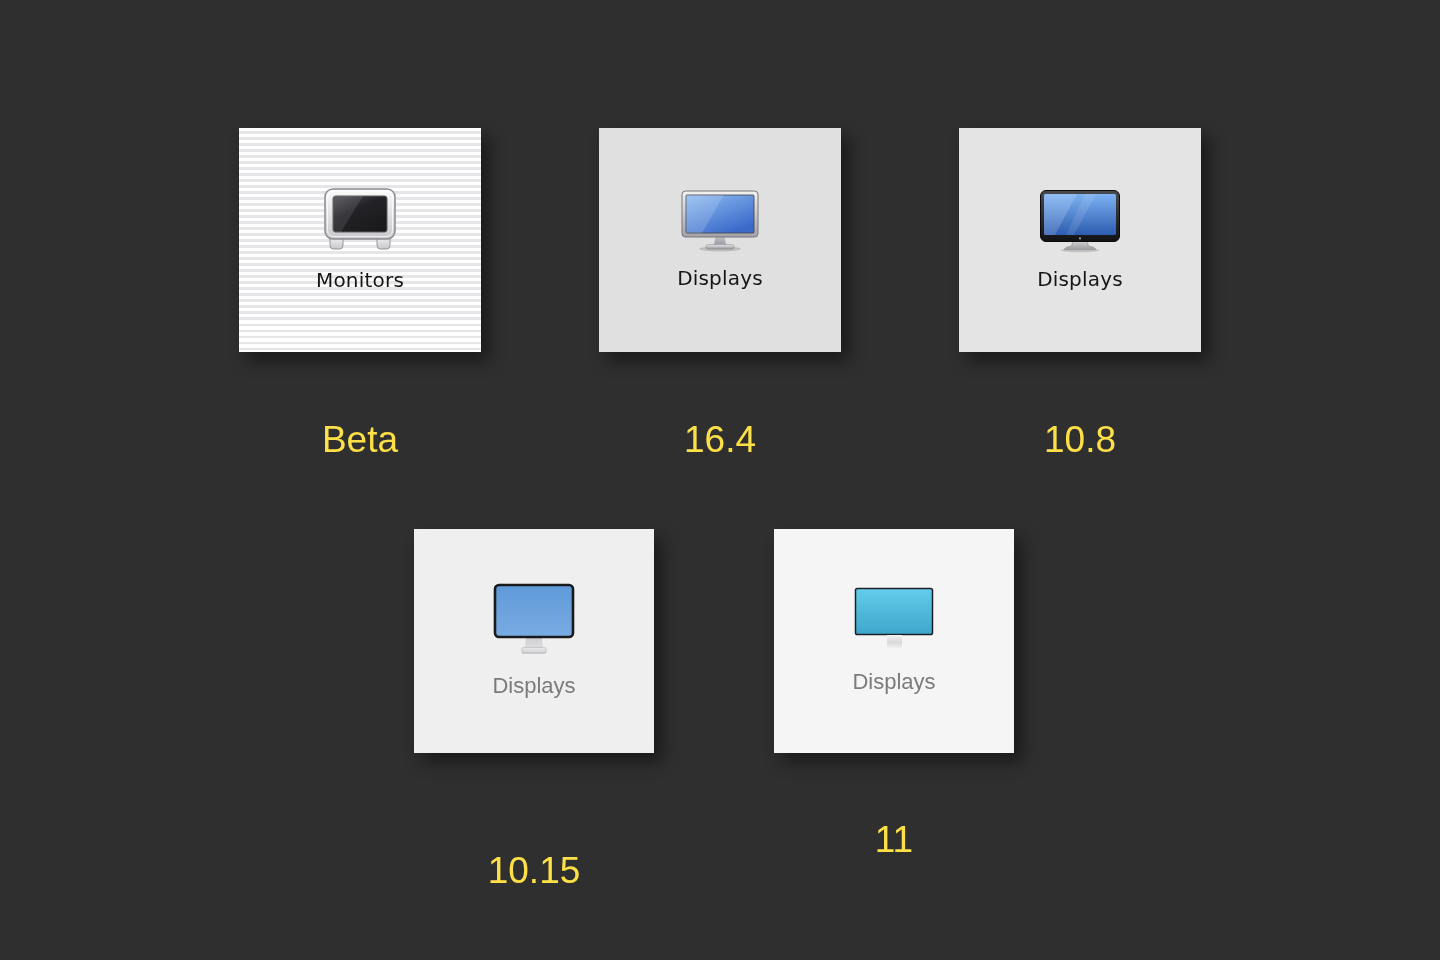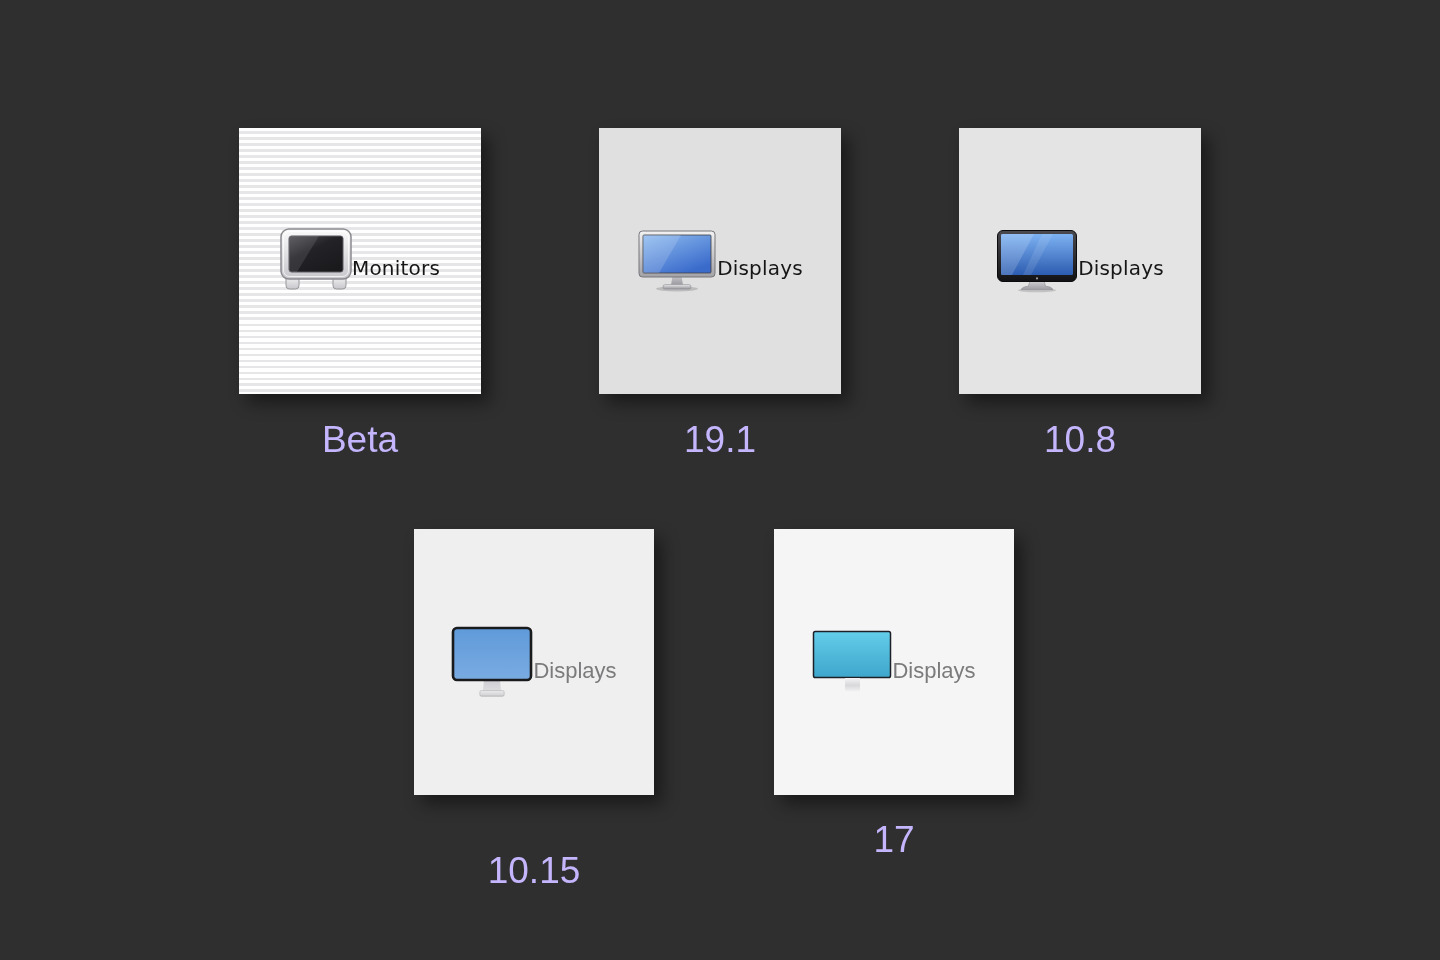--- a/index.html
+++ b/index.html
@@ -3,22 +3,22 @@
 <meta charset="utf-8">
 <style>
   html,body{margin:0;padding:0;}
   body{
     width:1440px;height:960px;position:relative;overflow:hidden;
     background:#2f2f30;
     font-family:"Liberation Sans",sans-serif;
   }
   .tile{
     position:absolute;
-    width:242px;height:266px;
-    display:flex;align-items:center;justify-content:center;
+    width:242px;height:224px;
+    display:flex;flex-direction:column;align-items:center;justify-content:center;
     box-shadow:8px 9px 16px rgba(0,0,0,0.45);
   }
   .tile .icon{display:block;line-height:0;}
   .pane-label{display:block;text-align:center;}
   .pane-label.classic{
     font-family:"DejaVu Sans",sans-serif;
     font-size:20px;color:#161616;margin-top:14px;letter-spacing:0.2px;
   }
   .pane-label.modern{
     font-family:"Liberation Sans",sans-serif;
@@ -30,21 +30,21 @@
       #ffffff 0px,#ffffff 3.5px,
       #e6e6e8 3.5px,#e6e6e8 6px);
   }
   .tile-105{background:#e0e0e1;}
   .tile-108{background:#e4e4e5;}
   .tile-1015{background:#efeff0;width:240px;}
   .tile-11{background:#f5f5f6;width:240px;}
   .version-label{
     position:absolute;
     text-align:center;
-    color:#c4b5fd;
+    color:#fde047;
     font-size:37px;
     font-weight:400;
     line-height:44px;
     font-family:"Liberation Sans",sans-serif;
   }
 </style>
 </head>
 <body>
 
 <div class="tile tile-beta" style="left:239px;top:128px;">
@@ -97,21 +97,21 @@
       <ellipse cx="40" cy="58.8" rx="21" ry="2.6" fill="#000000" opacity="0.16"></ellipse>
       <path d="M35.5,46 h9 l1.5,9 h-12 z" fill="url(#neck5)"></path>
       <rect x="26" y="54.5" width="28" height="4.6" rx="2.2" fill="url(#base5)" stroke="#85858a" stroke-width="0.5"></rect>
       <rect x="2" y="1" width="76" height="46" rx="3.5" fill="url(#alu5)" stroke="#76767b"></rect>
       <rect x="6" y="5" width="68" height="38" rx="1" fill="url(#scr5)" stroke="#3f3f45" stroke-width="0.8"></rect>
       <path d="M6,5 h38 L22,43 h-16 z" fill="#ffffff" opacity="0.15"></path>
     </svg>
   </span>
   <span class="pane-label classic">Displays</span>
 </div>
-<div class="version-label" style="left:599px;top:418px;width:242px;">19.1</div>
+<div class="version-label" style="left:599px;top:418px;width:242px;">16.4</div>
 
 <div class="tile tile-108" style="left:959px;top:128px;">
   <span class="icon">
     <svg width="82" height="64" viewBox="0 0 82 64" xmlns="http://www.w3.org/2000/svg">
       <defs>
         <linearGradient id="bez8" x1="0" y1="0" x2="0" y2="1">
           <stop offset="0" stop-color="#4a4a4f"></stop>
             <stop offset="1" stop-color="#121214"></stop>
         </linearGradient>
         <linearGradient id="scr8" x1="0" y1="0" x2="0" y2="1">
@@ -178,13 +178,13 @@
             <stop offset="1" stop-color="#f0f0f1"></stop>
         </linearGradient>
       </defs>
       <path d="M31,27 q10,-3.5 20,0 l-1.5,20 h-17 z" fill="#22272c" opacity="0.08"></path>
       <rect x="1.5" y="1.5" width="77" height="46" rx="1.8" fill="url(#scr11)" stroke="#1c2026" stroke-width="1.5"></rect>
       <path d="M33,48 h15 v10.6 q0,2 -1,2.6 h-13 q-1,-0.6 -1,-2.6 z" fill="url(#neck11)"></path>
     </svg>
   </span>
   <span class="pane-label modern">Displays</span>
 </div>
-<div class="version-label" style="left:774px;top:818px;width:240px;">17</div>
+<div class="version-label" style="left:774px;top:818px;width:240px;">11</div>
 
 </body></html>

